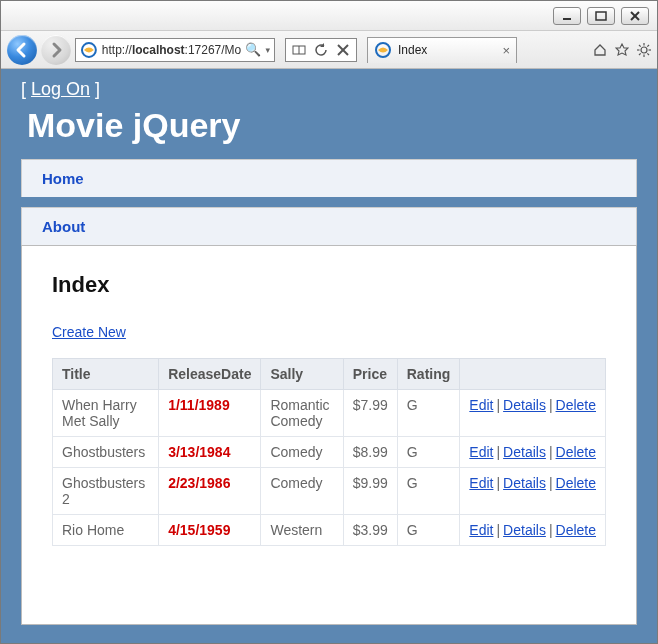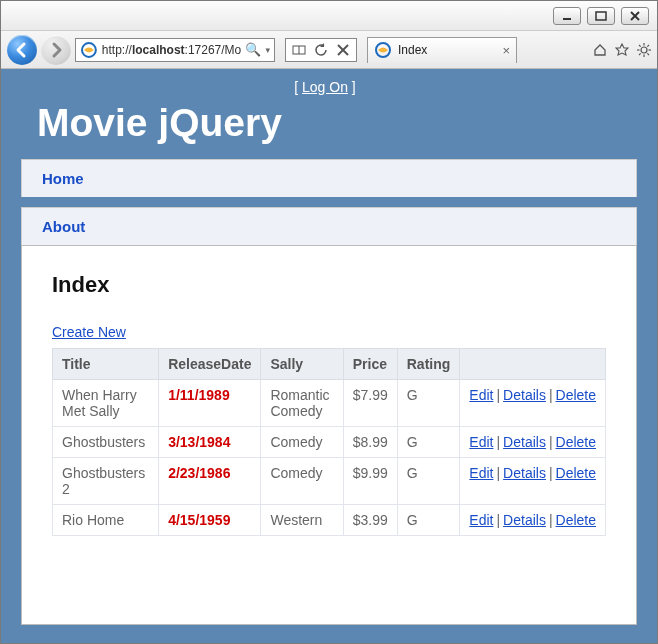--- a/index.html
+++ b/index.html
@@ -17,29 +17,29 @@
   .addr { flex:0 0 200px; height:24px; display:flex; align-items:center; border:1px solid #888; background:#fff; padding:0 4px; gap:4px; overflow:hidden; }
   .addr .url { font-size:12px; white-space:nowrap; font-family:Segoe UI,Verdana,sans-serif; color:#333; }
   .addr .url b { font-weight:700; }
   .addr-tools { display:flex; align-items:center; gap:8px; margin-left:6px; border:1px solid #888; height:24px; padding:0 6px; font-size:11px; color:#444; background:#fff; }
   .tab-strip { flex:1; height:26px; display:flex; align-items:flex-end; margin-left:6px; }
   .tab { height:26px; min-width:150px; background:linear-gradient(#fff,#ececec); border:1px solid #9a9a9a; border-bottom:none; display:flex; align-items:center; padding:0 6px; gap:6px; font-size:12px; font-family:Segoe UI,Verdana,sans-serif; color:#222; }
   .tab .close { margin-left:auto; color:#666; font-size:13px; }
   .tool-icons { display:flex; align-items:center; gap:8px; margin-left:6px; color:#555; }
   .tool-icons svg, .addr-tools svg { width:14px; height:14px; }
   .content { flex:1; background:#5C87B2; padding:0 20px 40px 20px; overflow:auto; }
-  .logon { color:#fff; font-size:14px; text-align:center; padding:10px 8px 0 0; font-family:"Trebuchet MS",Verdana,sans-serif; }
+  .logon { color:#fff; font-size:18px; text-align:left; padding:10px 8px 0 0; font-family:"Trebuchet MS",Verdana,sans-serif; }
   .logon a { color:#fff; text-decoration:underline; }
-  .site-title { color:#fff; font-size:39px; font-weight:bold; margin:6px 0 14px 16px; font-family:"Trebuchet MS","Comic Sans MS",sans-serif; }
+  .site-title { color:#fff; font-size:34px; font-weight:bold; margin:6px 0 14px 6px; font-family:"Trebuchet MS","Comic Sans MS",sans-serif; }
   .navtabs { display:flex; justify-content:flex-end; gap:10px; margin-bottom:0;flex-direction:column; }
   .navtabs a { background:#eef2f8; border:1px solid #ccc; padding:10px 20px; color:#1a4ec8; font-weight:bold; text-decoration:none; font-size:15px; display:inline-block; border-bottom:none; }
   .page { background:#fff; border:1px solid #bbb; padding:26px 30px 40px 30px; min-height:380px; }
   .page h2 { font-size:22px; font-weight:bold; margin:0 0 26px 0; font-family:"Trebuchet MS",sans-serif; color:#111; }
   .page a.create { color:#1a4ec8; text-decoration:underline; font-size:14px; }
-  table { border-collapse:collapse; width:100%; margin-top:8px; font-size:14px; font-family:"Trebuchet MS",Verdana,sans-serif;padding-left:40px; }
+  table { border-collapse:collapse; width:100%; margin-top:18px; font-size:14px; font-family:"Trebuchet MS",Verdana,sans-serif;padding-left:40px; }
   th { text-align:left; background:#ebeef3; border:1px solid #d9dee6; padding:7px 9px; color:#555; font-weight:bold; font-size:14px;}
   td { border:1px solid #e2e6ec; padding:7px 9px; color:#666; vertical-align:top; }
   td.date { color:#d00000; font-weight:bold; }
   td.actions { width:130px; }
   td.actions a { color:#1a4ec8; text-decoration:underline; white-space:nowrap;}
   td.actions .sep { color:#666; padding:0 3px; }
   .lens { font-size:13px; color:#444; }
 </style>
 </head>
 <body>

